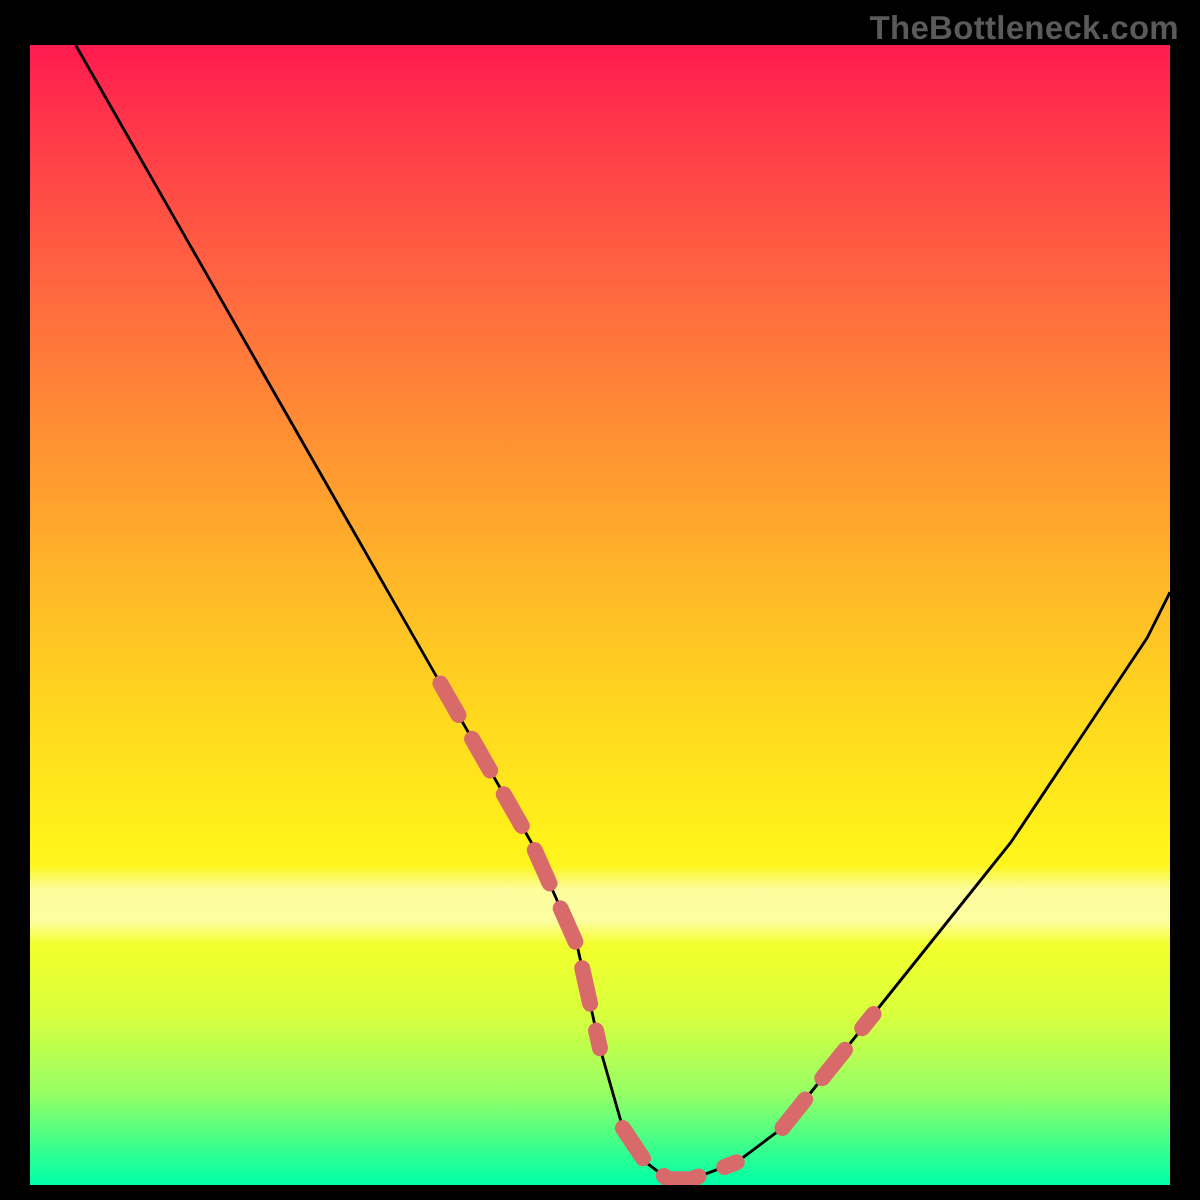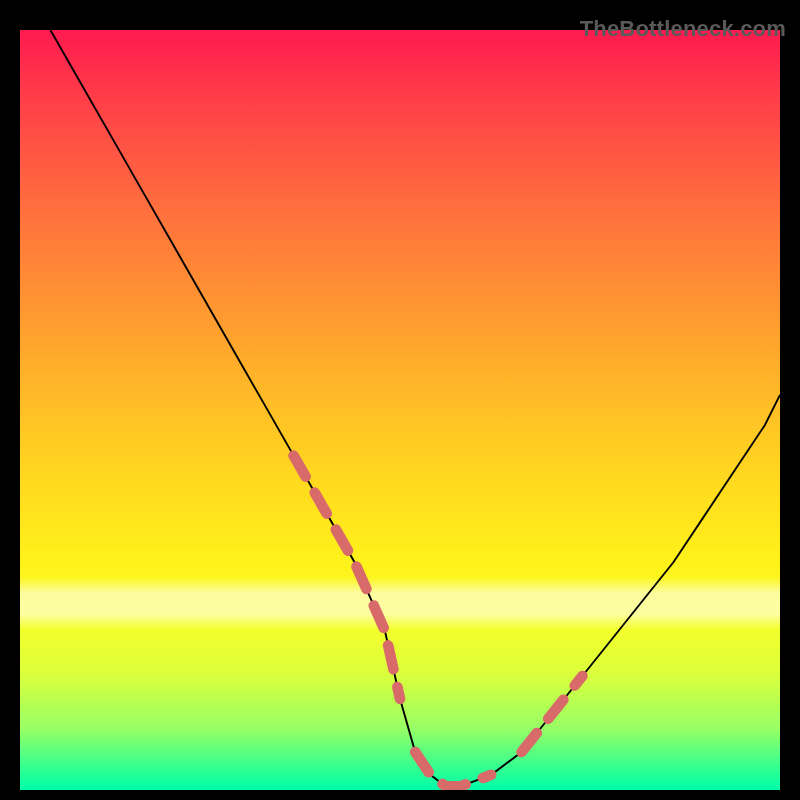--- a/index.html
+++ b/index.html
@@ -5,21 +5,21 @@
   * { margin: 0; padding: 0; box-sizing: border-box; }
   html, body { width: 800px; height: 800px; overflow: hidden; background: #000; }
   .frame {
     position: relative;
     width: 800px;
     height: 800px;
     background: #000;
   }
   .watermark {
     position: absolute;
-    top: 16px;
+    top: 6px;
     right: 14px;
     font-family: Arial, Helvetica, sans-serif;
     font-size: 22px;
     font-weight: 600;
     color: #5a5a5a;
     letter-spacing: 0.2px;
     z-index: 10;
   }
   .plot-area {
     position: absolute;

